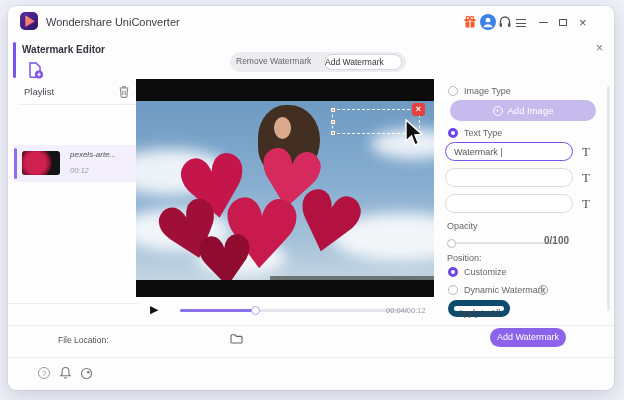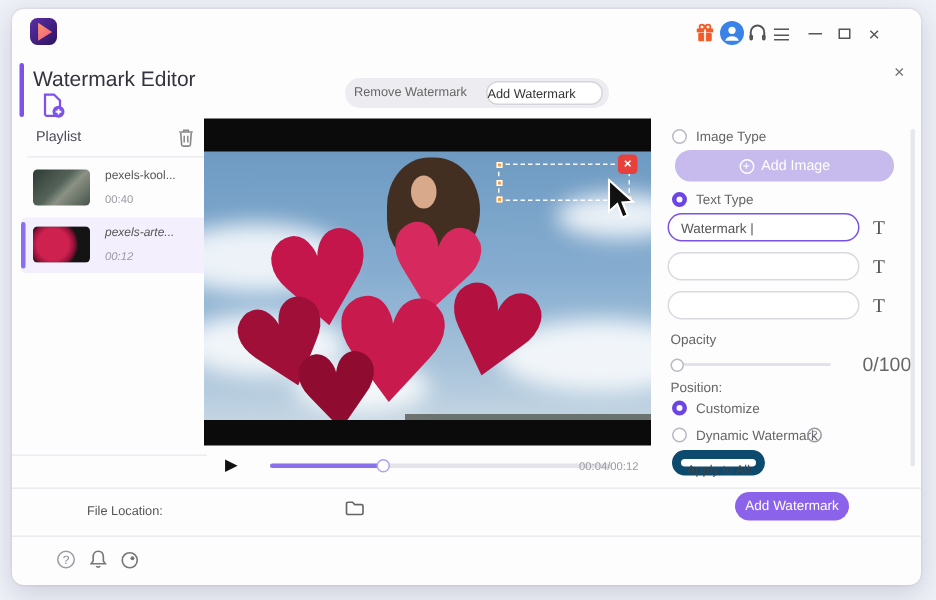--- a/index.html
+++ b/index.html
@@ -16,21 +16,21 @@
   .logo i { display:block; width:100%; height:100%;
             clip-path:polygon(30% 18%, 82% 52%, 30% 84%);
             background:linear-gradient(135deg,#ffb25e,#f0458c); }
   .apptitle { font-size:11px; color:#3c3c46; }
   .tb-btn { color:#555; font-size:12px; line-height:12px; cursor:default; }
   .ico-line { display:block; width:9px; border-top:1.4px solid #555; }
   .ico-box { display:block; width:8px; height:7px; border:1.2px solid #555; }
   .menu-ico span { display:block; width:10px; border-top:1.4px solid #555; margin-top:2.4px; }
 
   
-  .subtitle { font-size:14px; font-weight:normal; color:#33333e; }
+  .subtitle { font-size:10px; font-weight:bold; color:#33333e; }
   .accent { width:3px; background:#7c52e8; border-radius:2px; }
 
   
   .tabbar { background:#ededf1; border-radius:11px; }
   .tab { font-size:8.5px; color:#666; }
   .tab.active { background:#fff; border:1px solid #d5d5dd; border-radius:9px; color:#333; }
 
   
   .pl-title { font-size:9.5px; color:#4a4a55; }
   .pl-item { border-radius:3px; }
@@ -93,20 +93,21 @@
 </style>
 </head>
 <body>
 
 <div class="stage">
   <div class="window">
 
     <div class="abs logo" style="left:12px; top:6px;">
         <i></i>
       </div>
+    <div class="abs apptitle" style="left:38px; top:10px;">Wondershare UniConverter</div>
 
     <svg class="abs" style="left:455px; top:9px;" width="14" height="14" viewBox="0 0 14 14">
       <rect x="1.5" y="4" width="11" height="2.6" rx="0.6" fill="#f25c2a"></rect>
       <rect x="2.5" y="7" width="9" height="5.5" rx="0.8" fill="#f25c2a"></rect>
       <rect x="6.3" y="4" width="1.4" height="8.5" fill="#fff" opacity="0.85"></rect>
       <circle cx="5" cy="3" r="1.6" fill="none" stroke="#f25c2a" stroke-width="1.2"></circle>
       <circle cx="9" cy="3" r="1.6" fill="none" stroke="#f25c2a" stroke-width="1.2"></circle>
     </svg>
     <svg class="abs" style="left:472px; top:8px;" width="16" height="16" viewBox="0 0 16 16">
       <circle cx="8" cy="8" r="8" fill="#3b82e8"></circle>
@@ -146,25 +147,20 @@
       <path d="M13 11.6 v3.8 M11.1 13.5 h3.8" stroke="#fff" stroke-width="1.2"></path>
     </svg>
     <div class="abs pl-title" style="left:16px; top:80px;">Playlist</div>
     <svg class="abs" style="left:110px; top:79px;" width="12" height="13" viewBox="0 0 12 13">
       <path d="M1.5 3 h9 M4.5 3 V1.8 h3 V3" fill="none" stroke="#888" stroke-width="1.1"></path>
       <path d="M2.5 3.5 l0.6 8 a1 1 0 0 0 1 0.9 h3.8 a1 1 0 0 0 1 -0.9 l0.6 -8" fill="none" stroke="#888" stroke-width="1.1"></path>
       <path d="M4.8 5.5 v4.5 M7.2 5.5 v4.5" stroke="#888" stroke-width="1"></path>
     </svg>
     <div class="abs divider" style="left:10px; top:98px; width:118px;"></div>
 
-    <div class="abs pl-item" style="left:6px; top:101px; width:124px; height:37px;">
-      <div class="abs thumb" style="left:8px; top:6px; background:linear-gradient(135deg,#2e3a34 0%,#55645a 45%,#8c9284 60%,#46544a 100%);"></div>
-      <div class="abs pl-name" style="left:56px; top:5px;">pexels-kool...</div>
-      <div class="abs pl-dur" style="left:56px; top:21px;">00:40</div>
-    </div>
 
     <div class="abs pl-item sel" style="left:6px; top:139px; width:124px; height:37px;">
       <div class="pl-bar"></div>
       <div class="abs thumb" style="left:8px; top:6px; background:radial-gradient(circle at 35% 50%, #cf2150 0 38%, #8f1136 52%, #141414 62%); background-color:#141414;"></div>
       <div class="abs pl-name" style="left:56px; top:5px;">pexels-arte...</div>
       <div class="abs pl-dur" style="left:56px; top:21px;text-align:center;">00:12</div>
     </div>
 
     <div class="abs divider" style="left:0; top:297px; width:130px;"></div>
 
@@ -222,21 +218,21 @@
     <input class="abs tinput" style="left: 437px; top: 162px;" value="">
     <div class="abs ticon" style="left:574px; top:164px;">T</div>
 
     <input class="abs tinput" style="left: 437px; top: 188px;" value="">
     <div class="abs ticon" style="left:574px; top:190px;">T</div>
 
     <div class="abs lbl" style="left:439px; top:215px;">Opacity</div>
     <div class="abs sld-track" style="left:440px; top:233px; width:106px;">
       <div class="sld-knob"></div>
     </div>
-    <div class="abs" style="left:567px; top:229px; font-size:13px; color:#666;">0/100</div>
+    <div class="abs" style="left:536px; top:229px; font-size:10px; color:#666;font-weight:bold;">0/100</div>
 
     <div class="abs lbl" style="left:439px; top:247px;">Position:</div>
     <div class="abs radio on" style="left:440px; top:261px;"></div>
     <div class="abs lbl" style="left:456px; top:261px;">Customize</div>
     <div class="abs radio" style="left:440px; top:279px;"></div>
     <div class="abs lbl" style="left:456px; top:279px;">Dynamic Watermark</div>
     <div class="abs helpc" style="left:530px; top:279px;">?</div>
 
     <div class="abs btn-apply" style="left:440px; top:294px; width:62px; height:17px;">Apply to All</div>
 

